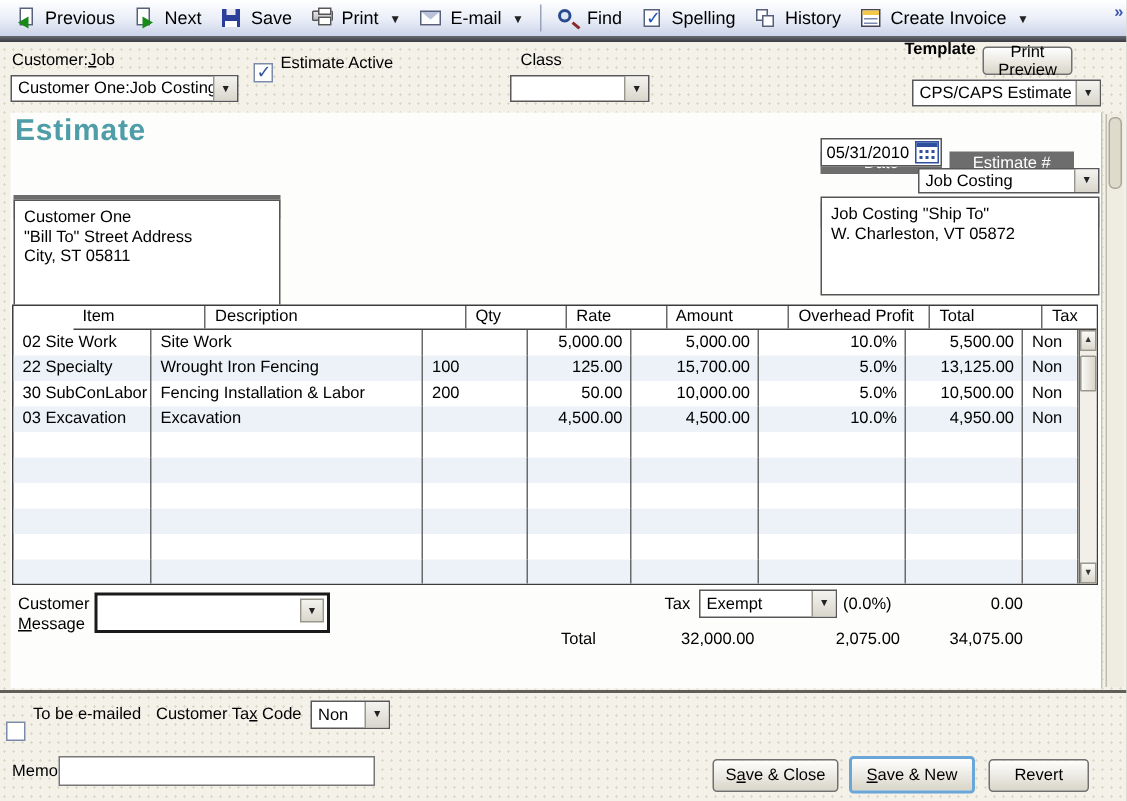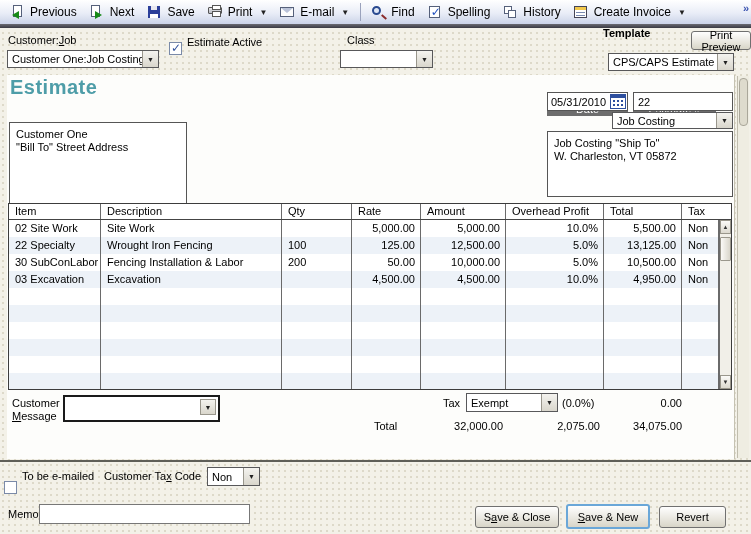--- a/index.html
+++ b/index.html
@@ -59,21 +59,21 @@
   .btn{ background:linear-gradient(#fefefe,#e8e6de 60%,#d8d5c8); border:1px solid #707070; border-radius:3px;
         font-size:11px; text-align:center; display:flex; align-items:center; justify-content:center; cursor:default;}
 
   
   #paper{ left:7px; top:75px; width:728px; height:384px; background:#fdfdfb; border-right:1px solid #c5c2b2; }
   #page-title{ left:10px; top:76px; font-size:20px; font-weight:bold; color:#4e9da8; letter-spacing:0.5px; }
   .graybar{ background:#6d6d6d; color:#fff; font-size:11px; display:flex; align-items:center;margin-top:24px; }
   .whitebox{ background:#fff; border:1px solid #555; font-size:11px; line-height:13px; padding:5px 0 0 6px; }
 
   
-  #table{ left:8px; top:203px; width:724px; height:187px; border:1px solid #3c3c3c; background:#fff; }
+  #table{ left:8px; top:203px; width:724px; height:187px; border:1px solid #3c3c3c; background:#fff;padding-left:40px; }
   .thead{ display:flex; height:16px; border-bottom:1px solid #444; background:#fff; }
   .thead .cell{ font-size:11px; padding-top:1px; }
   .cell{ height:100%; padding-left:6px; border-right:1px solid #6a6a6a; overflow:hidden; white-space:nowrap; }
   .c0{width:92px;} .c1{width:181px;} .c2{width:70px;} .c3{width:69px;}
   .c4{width:85px;} .c5{width:98px;} .c6{width:78px;} .c7{width:37px; border-right:none;}
   .num{ text-align:right; padding-right:5px; padding-left:0; }
   #tbody{ position:absolute; left:0; top:16px; width:710px; height:169px; overflow:hidden; }
   .trow{ display:flex; height:17px; font-size:11px; }
   .trow .cell{ padding-top:2px; border-right:1px solid #6a6a6a; }
   .trow:nth-child(even){ background:#edf2f8; }
@@ -176,46 +176,46 @@
   <div class="abs chk checked" style="left:169px; top:42px;"></div>
   <div class="abs lbl" style="left:187px; top:36px; width:52px; line-height:12px;">Estimate Active</div>
 
   <div class="abs lbl" style="left:347px; top:34px;">Class</div>
   <div class="abs combo" style="left:340px; top:50px; width:93px; height:18px;">
     <span class="val"></span>
     <span class="dd">▼</span>
   </div>
 
   <div class="abs lbl" style="left:603px; top:27px;font-weight:bold;">Template</div>
-  <div class="abs btn" style="left:655px; top:31px; width:60px; height:19px;margin-left:36px;">Print Preview</div>
+  <div class="abs btn" style="left:655px; top:31px; width:60px; height:19px;">Print Preview</div>
   <div class="abs combo" style="left:608px; top:53px; width:126px; height:18px;">
     <span class="val">CPS/CAPS Estimate</span>
     <span class="dd">▼</span>
   </div>
 
   <div id="paper" class="abs"></div>
   <div class="abs graybar" style="left:9px; top:106px; width:178px; height:16px; padding-left:10px;">Bill To:</div>
 
   <div id="page-title" class="abs">Estimate</div>
-  <div class="abs whitebox" style="left:9px; top:122px; width:178px; height:88px;">
+  <div class="abs whitebox" style="left:9px; top:133px; width:178px; height:88px;">
     <div>Customer One</div>
     <div>"Bill To" Street Address</div>
+    <div>City, ST 05811</div>
   </div>
 
   <div class="abs graybar" style="left:547px; top:77px; width:81px; height:15px; justify-content:center;">Date</div>
   <div class="abs" style="left:547px; top:92px; width:81px; height:19px; background:#fff; border:1px solid #555; display:flex; align-items:center;">
     <span style="flex:1; padding-left:3px;">05/31/2010</span>
     <span style="position:relative; width:16px; height:15px; margin-right:1px; background:#fff; border:1px solid #2d4f9e;">
       <span style="position:absolute; left:0; top:0; width:100%; height:3px; background:#2d4f9e;"></span>
       <span style="position:absolute; left:2px; top:5px; width:2px; height:2px; background:#2d4f9e;
         box-shadow:4px 0 #2d4f9e, 8px 0 #2d4f9e, 0 4px #2d4f9e, 4px 4px #2d4f9e, 8px 4px #2d4f9e;"></span>
     </span>
   </div>
   <div class="abs graybar" style="left:633px; top:77px; width:83px; height:15px; justify-content:center;">Estimate #</div>
-  <div class="abs" style="left:633px; top:92px; width:100px; height:19px; background:#fff; border:1px solid #555; padding:3px 0 0 4px;">22</div>
 
   <div class="abs graybar" style="left:547px; top:111px; width:186px; height:17px; padding-left:36px;">Project Name</div>
   <div class="abs combo" style="left:612px; top:112px; width:121px; height:17px;">
     <span class="val">Job Costing</span>
     <span class="dd">▼</span>
   </div>
   <div class="abs whitebox" style="left:547px; top:131px; width:186px; height:66px;">
     <div>Job Costing "Ship To"</div>
     <div>W. Charleston, VT 05872</div>
   </div>
@@ -240,21 +240,21 @@
           <div class="cell c4 num">5,000.00</div>
           <div class="cell c5 num">10.0%</div>
           <div class="cell c6 num">5,500.00</div>
           <div class="cell c7">Non</div>
         </div>
         <div class="trow">
           <div class="cell c0">22 Specialty</div>
           <div class="cell c1">Wrought Iron Fencing</div>
           <div class="cell c2">100</div>
           <div class="cell c3 num">125.00</div>
-          <div class="cell c4 num">12,500.00</div>
+          <div class="cell c4 num">15,700.00</div>
           <div class="cell c5 num">5.0%</div>
           <div class="cell c6 num">13,125.00</div>
           <div class="cell c7">Non</div>
         </div>
         <div class="trow">
           <div class="cell c0">30 SubConLabor</div>
           <div class="cell c1">Fencing Installation &amp; Labor</div>
           <div class="cell c2">200</div>
           <div class="cell c3 num">50.00</div>
           <div class="cell c4 num">10,000.00</div>

